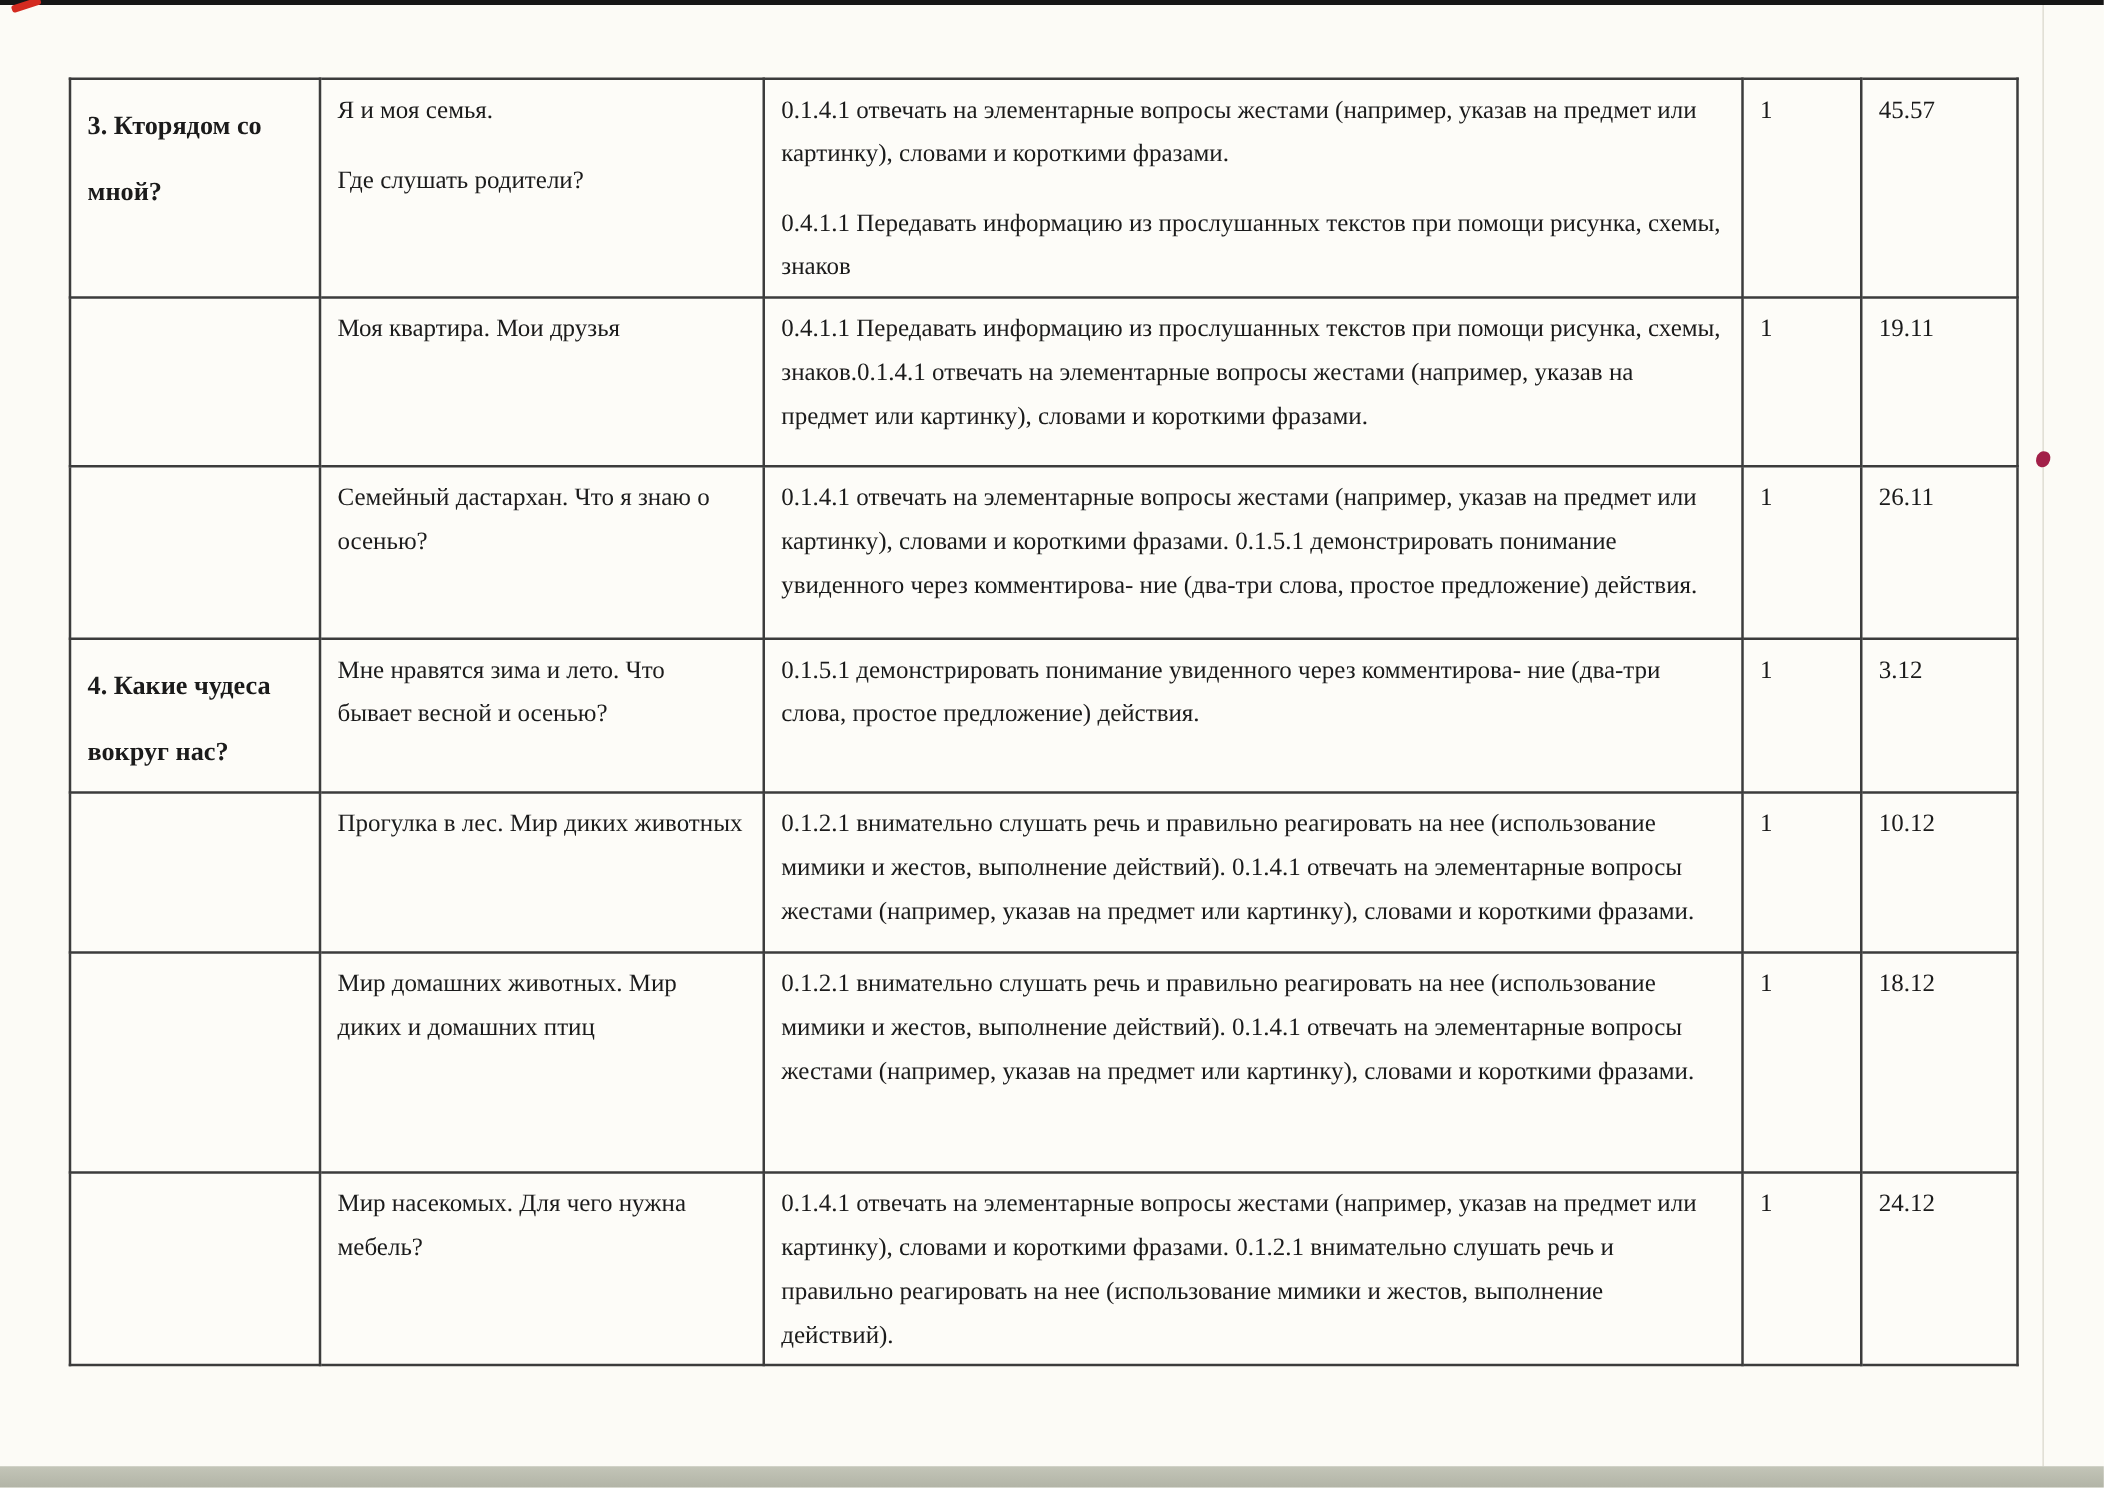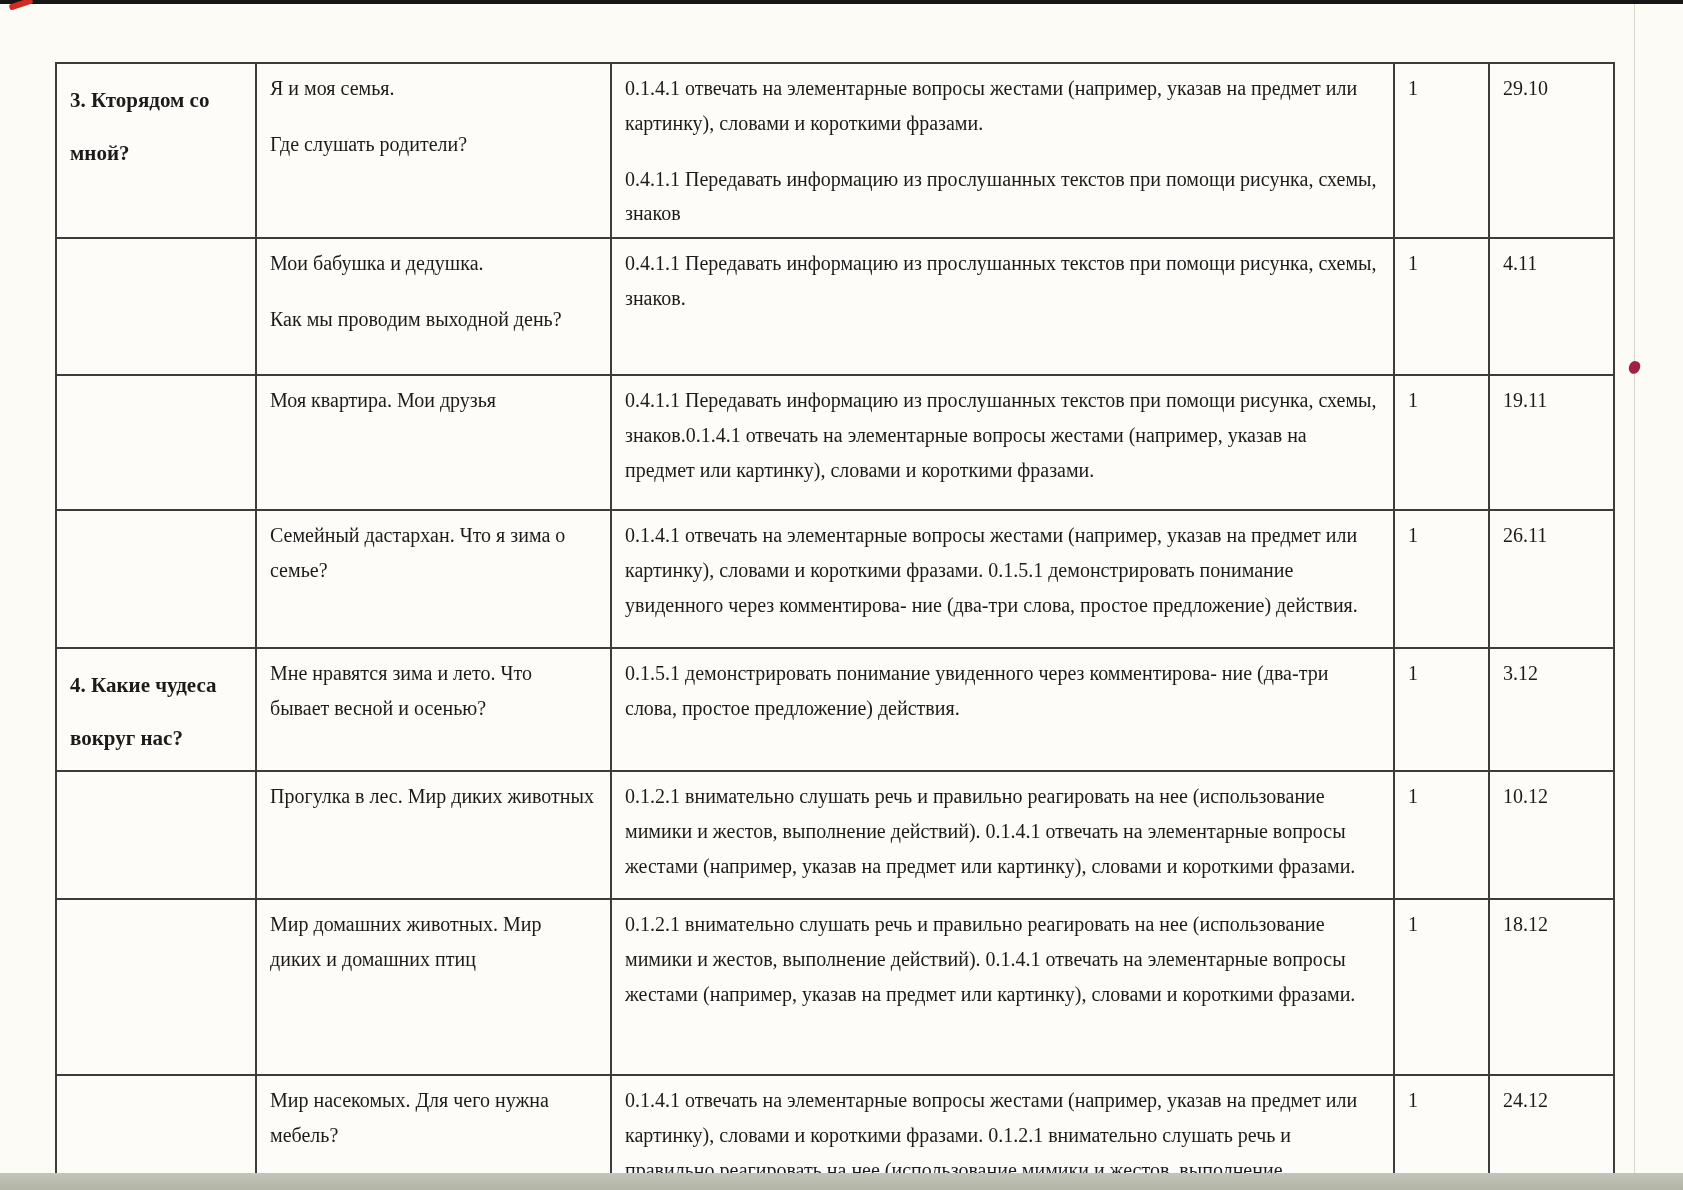--- a/index.html
+++ b/index.html
@@ -108,49 +108,37 @@
       <td class="col-section">3. Кторядом со мной?</td>
       <td class="col-topic">
           <p class="cell-p">Я и моя семья.</p>
           <p class="cell-p">Где слушать родители?</p>
         </td>
       <td class="col-obj">
           <p class="cell-p">0.1.4.1 отвечать на элементарные вопросы жестами (например, указав на предмет или картинку), словами и короткими фразами.</p>
           <p class="cell-p">0.4.1.1 Передавать информацию из прослушанных текстов при помощи рисунка, схемы, знаков</p>
         </td>
       <td class="col-hours">1</td>
-      <td class="col-date">29.10</td>
-    </tr>
-    <tr style="height:137px">
-      <td class="col-section"></td>
-      <td class="col-topic">
-          <p class="cell-p">Мои бабушка и дедушка.</p>
-          <p class="cell-p">Как мы проводим выходной день?</p>
-        </td>
-      <td class="col-obj">
-          <p class="cell-p">0.4.1.1 Передавать информацию из прослушанных текстов при помощи рисунка, схемы, знаков.</p>
-        </td>
-      <td class="col-hours">1</td>
-      <td class="col-date">4.11</td>
+      <td class="col-date">45.57</td>
     </tr>
     <tr style="height:135px">
       <td class="col-section"></td>
       <td class="col-topic">
           <p class="cell-p">Моя квартира. Мои друзья</p>
         </td>
       <td class="col-obj">
           <p class="cell-p">0.4.1.1 Передавать информацию из прослушанных текстов при помощи рисунка, схемы, знаков.0.1.4.1 отвечать на элементарные вопросы жестами (например, указав на предмет или картинку), словами и короткими фразами.</p>
         </td>
       <td class="col-hours">1</td>
       <td class="col-date">19.11</td>
     </tr>
     <tr style="height:138px">
       <td class="col-section"></td>
       <td class="col-topic">
-          <p class="cell-p">Семейный дастархан. Что я зима о семье?</p>
+          <p class="cell-p">Семейный дастархан. Что я знаю о осенью?</p>
         </td>
       <td class="col-obj">
           <p class="cell-p">0.1.4.1 отвечать на элементарные вопросы жестами (например, указав на предмет или картинку), словами и короткими фразами. 0.1.5.1 демонстрировать понимание увиденного через комментирова- ние (два-три слова, простое предложение) действия.</p>
         </td>
       <td class="col-hours">1</td>
       <td class="col-date">26.11</td>
     </tr>
     <tr style="height:97px">
       <td class="col-section">4. Какие чудеса вокруг нас?</td>
       <td class="col-topic">

